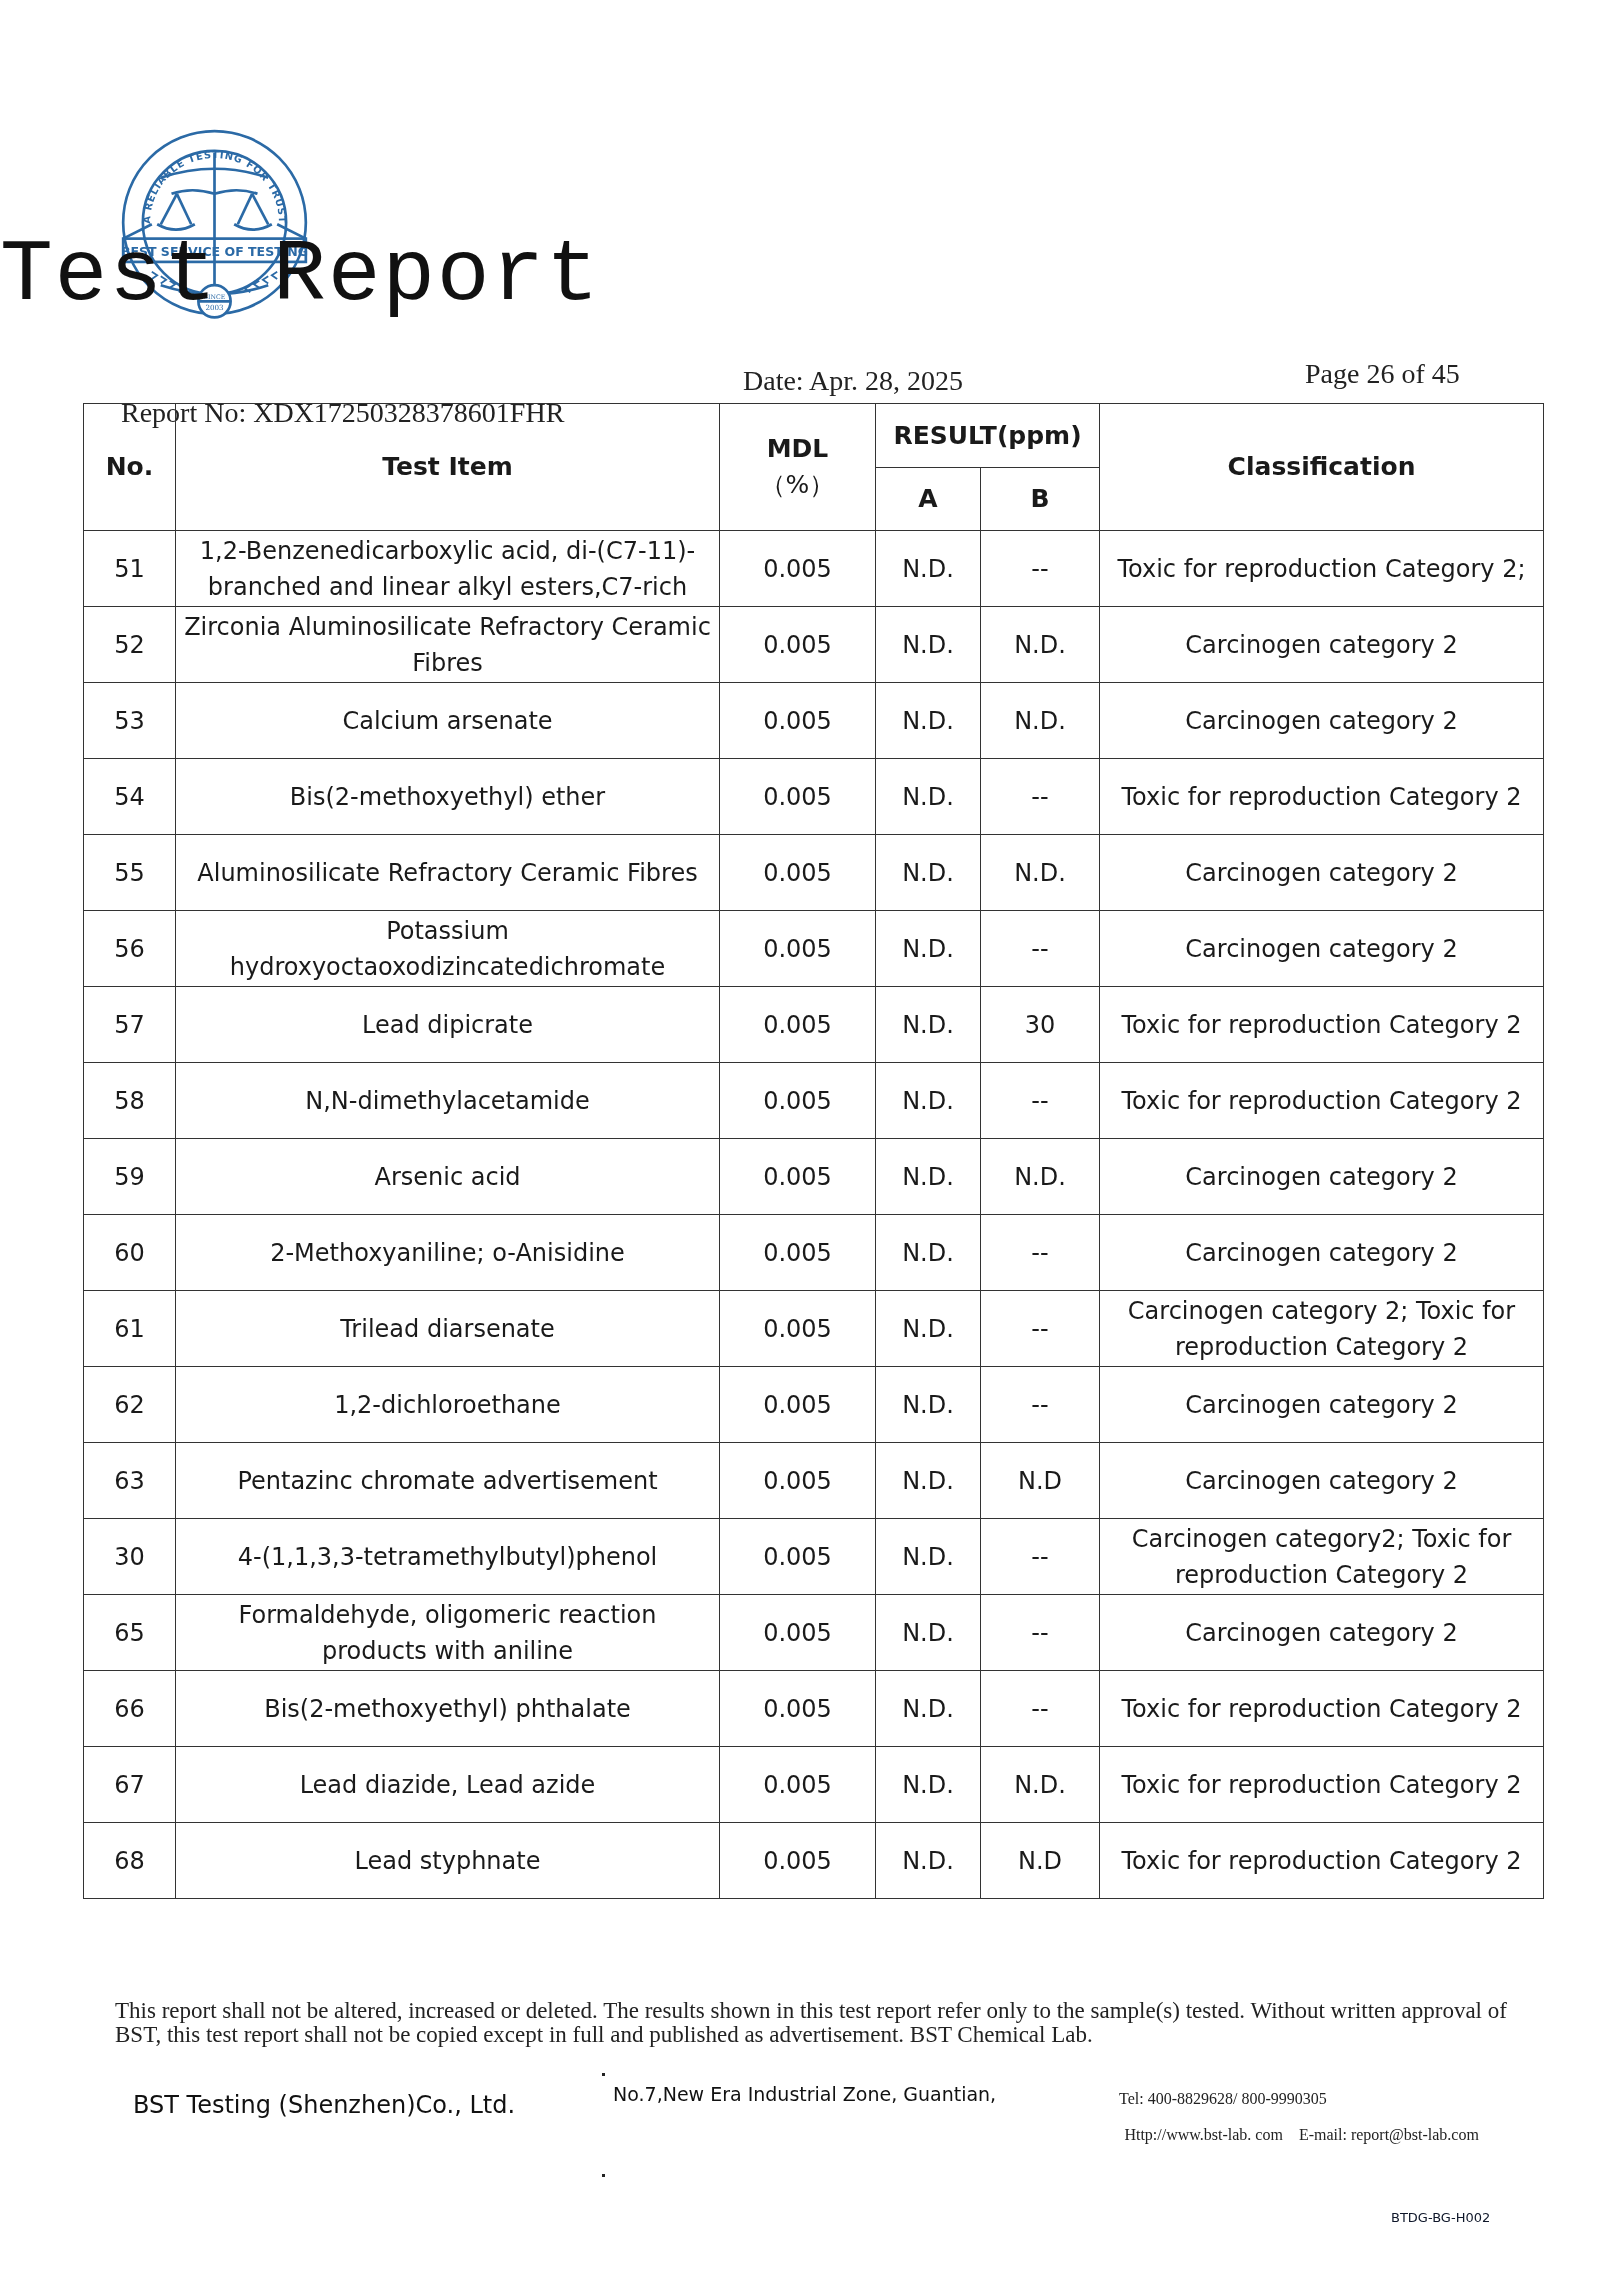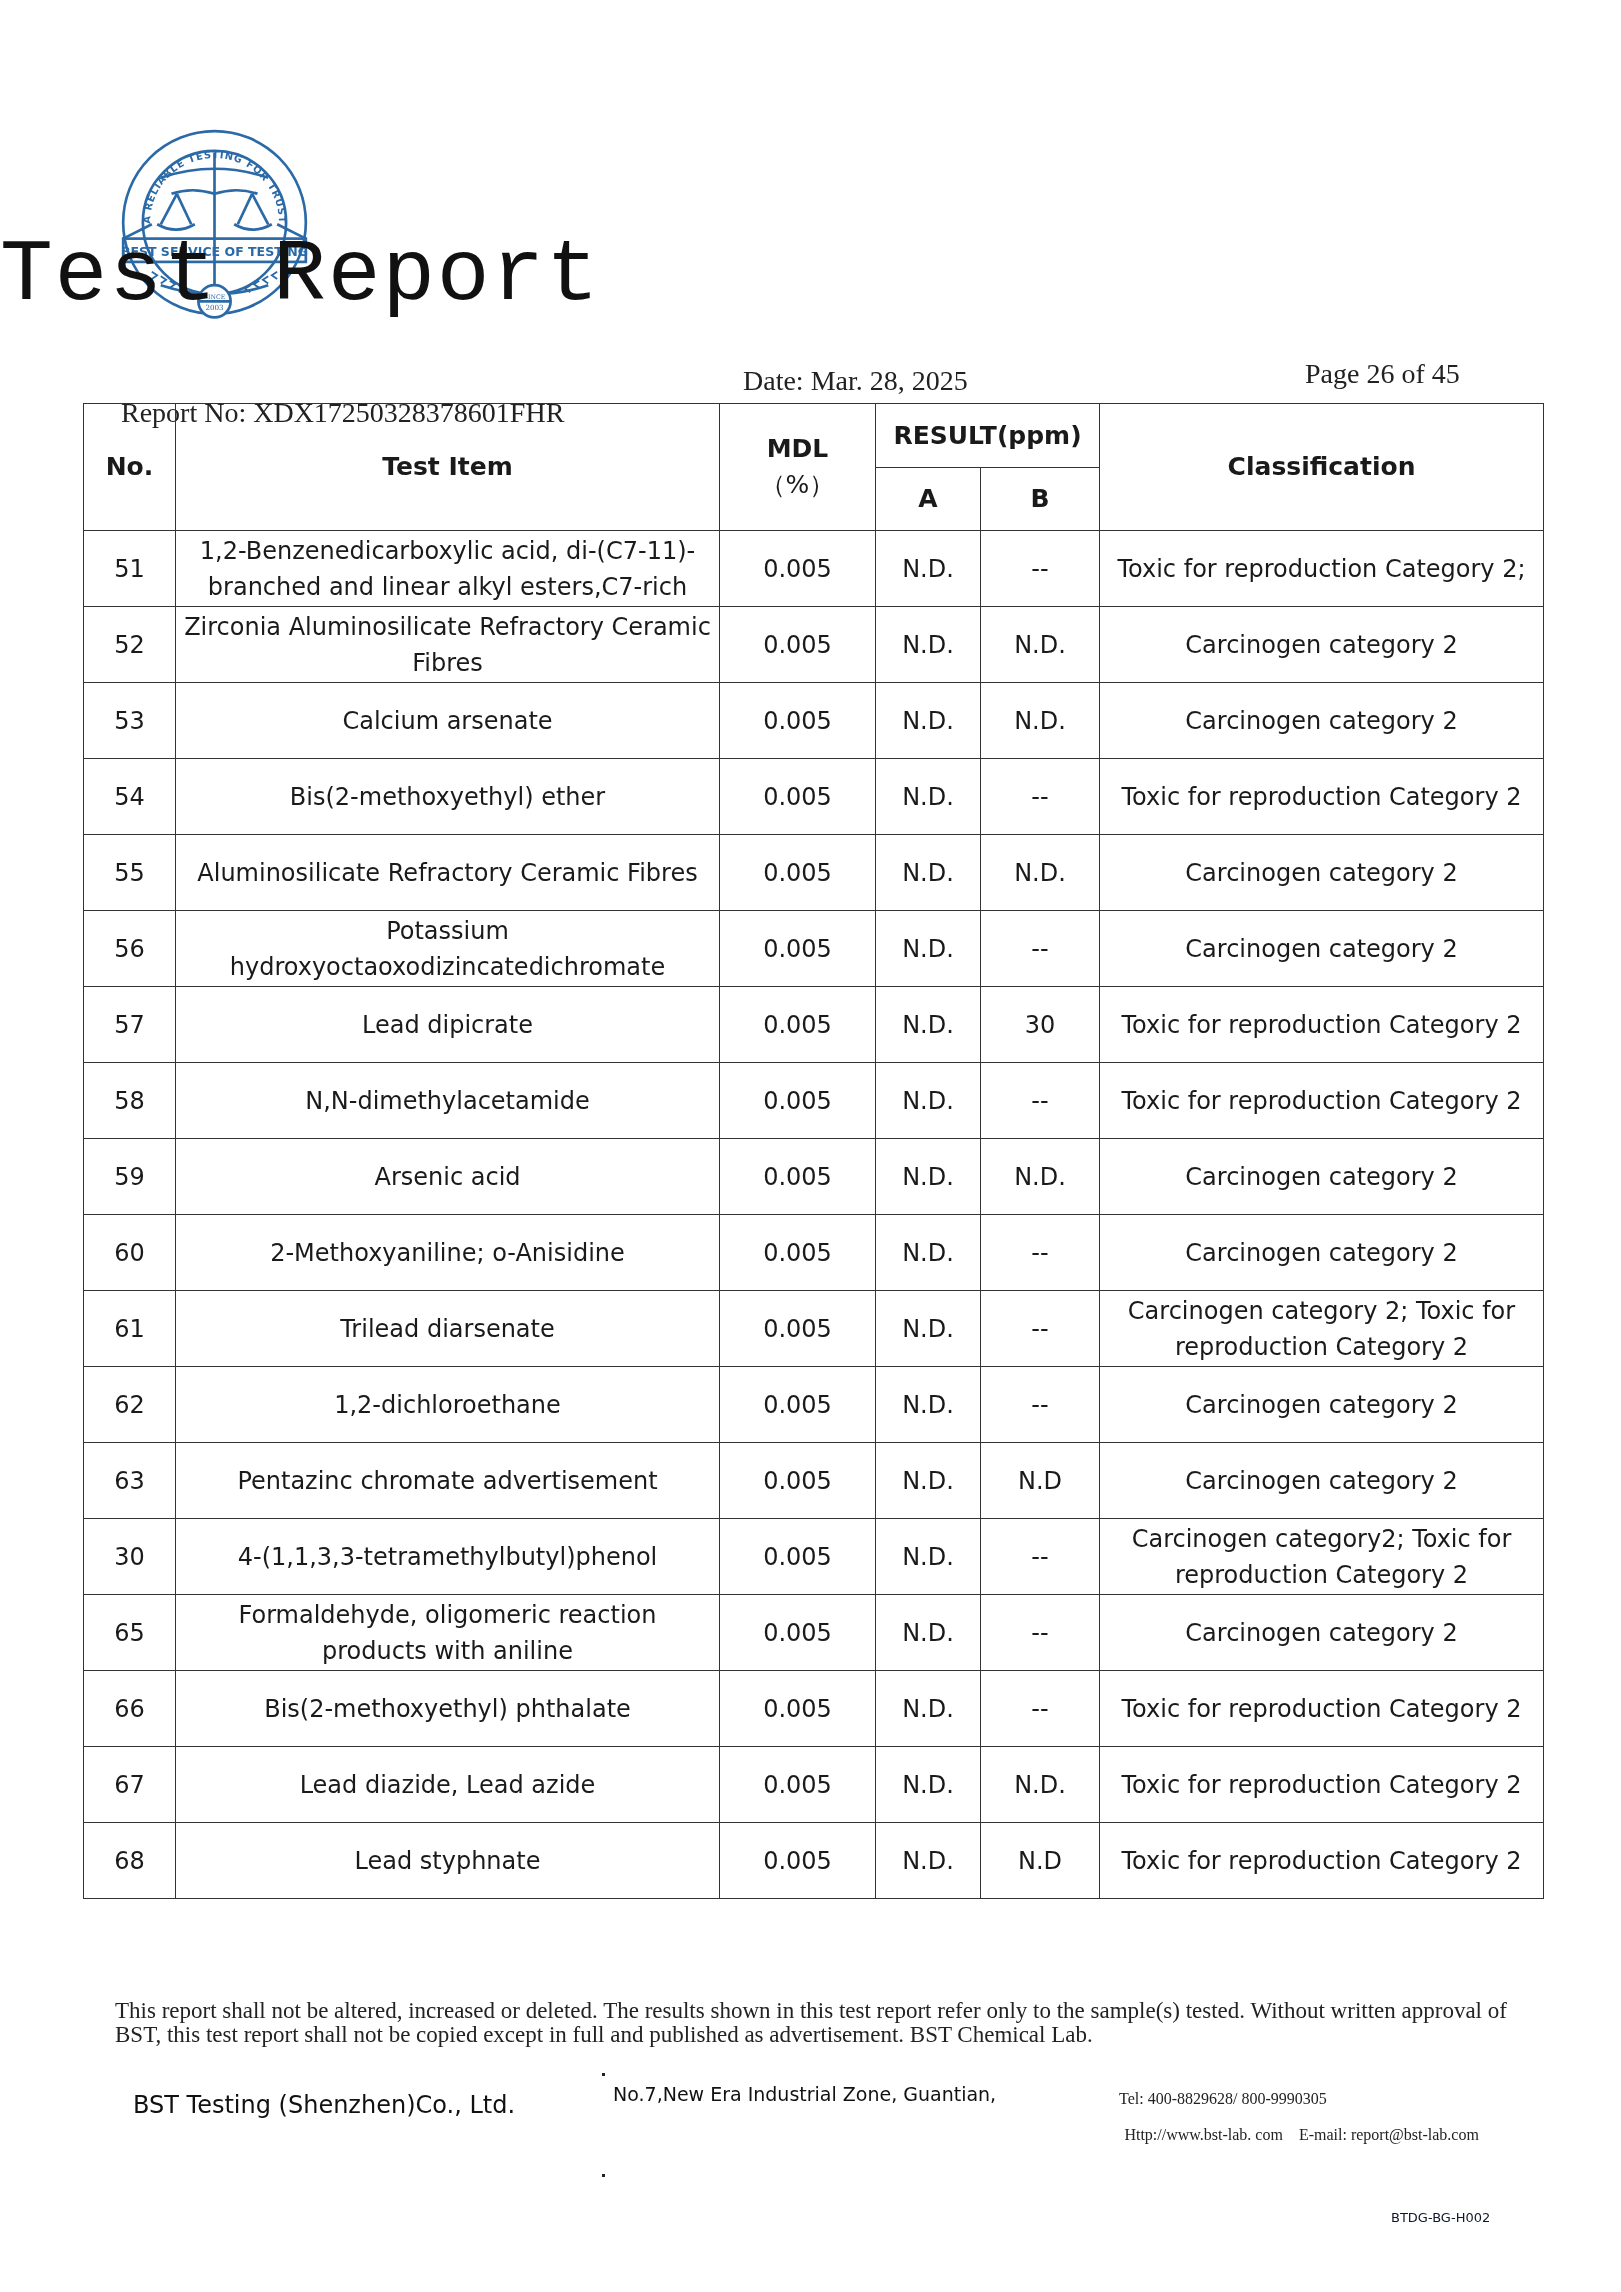--- a/index.html
+++ b/index.html
@@ -67,21 +67,21 @@
         <path d="M170 170 l-6 4 l6 4"></path>
         <path d="M160 175 l-6 4 l6 4"></path>
         <path d="M150 180 l-6 4 l6 4"></path>
     </g>
   </svg>
 </div>
 
 <div class="title">Test Report</div>
 
 <div class="meta report">Report No: XDX17250328378601FHR</div>
-<div class="meta date">Date: Mar. 28, 2025</div>
+<div class="meta date">Date: Apr. 28, 2025</div>
 <div class="meta page">Page 26 of 45</div>
 
 <table class="results">
   <colgroup>
     <col style="width:92px">
       <col style="width:544px">
       <col style="width:156px">
       <col style="width:105px">
       <col style="width:119px">
       <col style="width:444px">

